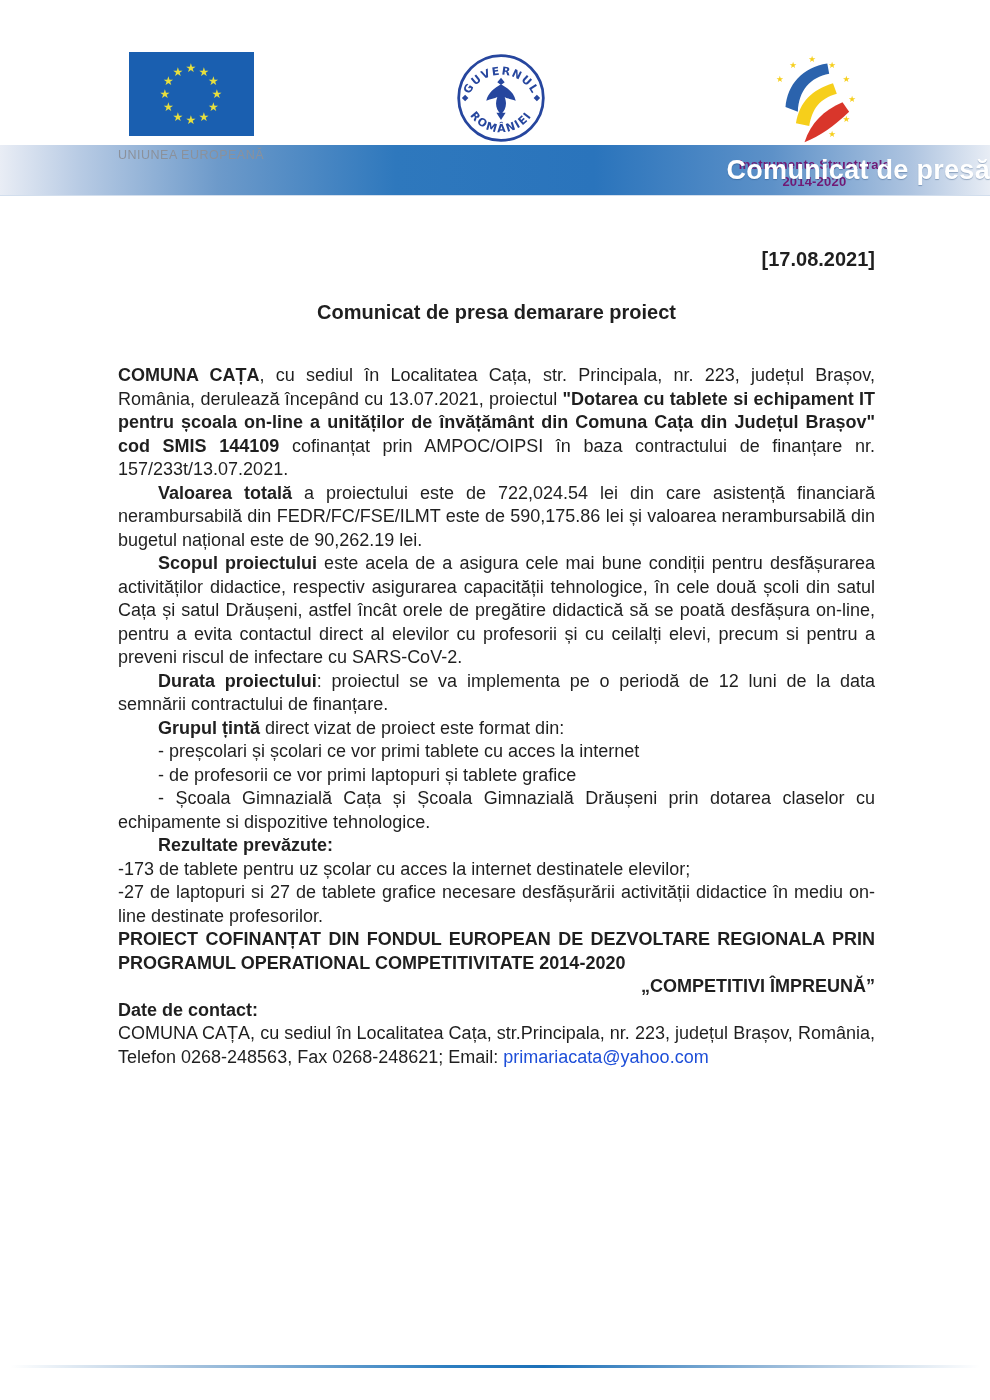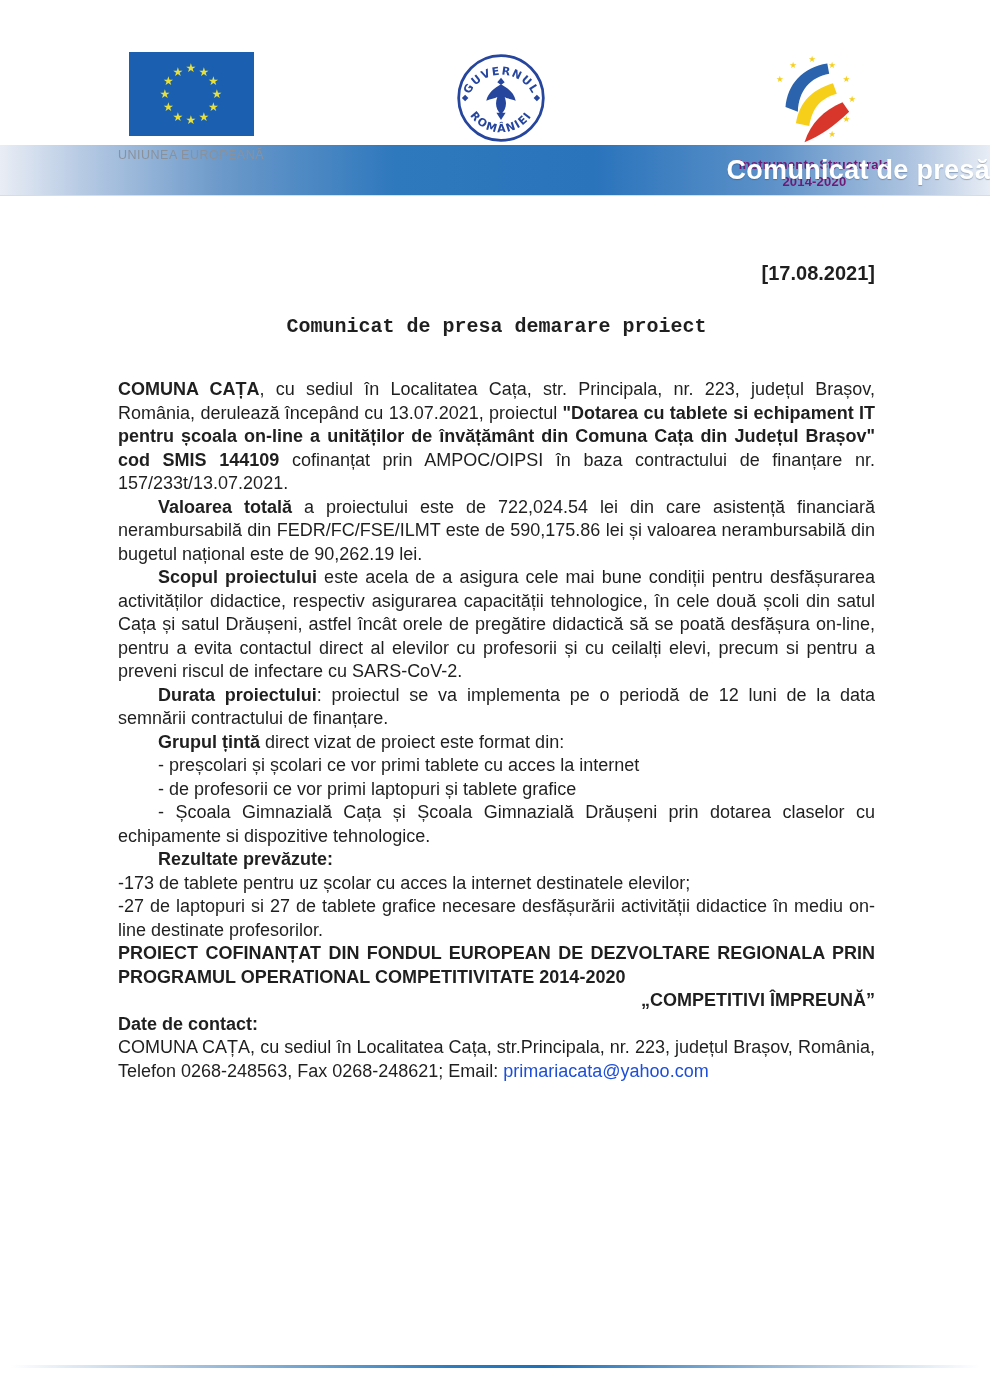--- a/index.html
+++ b/index.html
@@ -30,22 +30,22 @@
       #2a74bc 60%, #5d91c8 78%, #aec4e0 92%, #e8edf5 100%);
     box-shadow:0 1px 0 rgba(180,200,225,.6);
   }
   .banner-title {
     color:#ffffff; font-size:27px; font-weight:bold; letter-spacing:.3px;
     text-shadow:0 1px 1px rgba(20,60,110,.35);
   }
 
   
   .content { padding:0 115px 0 118px; }
-  .date-line { margin-top:66px; text-align:right; font-weight:bold; font-size:20px; line-height:24px; }
-  .doc-title { margin-top:29px; text-align:center; font-weight:bold; font-size:20px; line-height:25px;font-family:Liberation Mono, monospace; }
+  .date-line { margin-top:52px; text-align:right; font-weight:bold; font-size:20px; line-height:24px; }
+  .doc-title { margin-top:29px; text-align:center; font-weight:bold; font-size:20px; line-height:25px; }
   .body-text { margin-top:39px; font-size:18px; line-height:23.5px; text-align:justify; }
   .body-text p { margin:0; }
   .indent { text-indent:40px; }
   .bold { font-weight:bold; }
   .funding { margin-top:14px; font-weight:bold; text-align:justify; }
   .motto { margin-top:37px; text-align:right; font-weight:bold; }
   .contact-label { margin-top:10px; font-weight:bold; text-align:left; }
   .email-link { color:#1d4ed8; cursor:pointer;margin-top:48px; }
 
   

